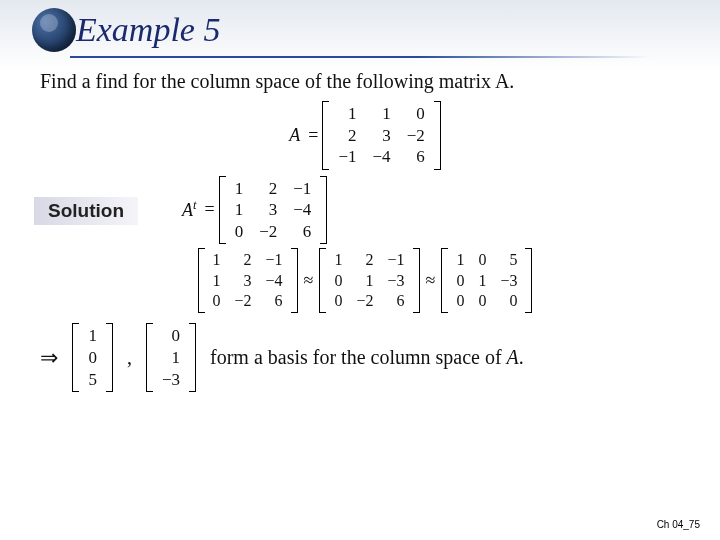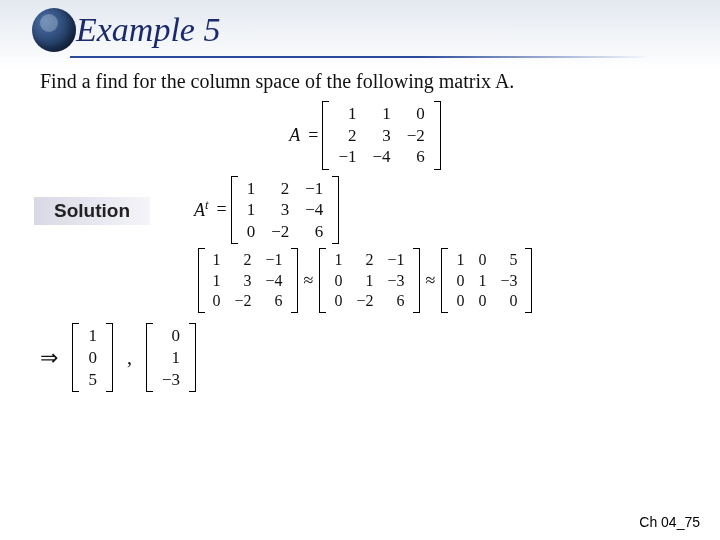--- a/index.html
+++ b/index.html
@@ -55,35 +55,35 @@
   .bracket::before, .bracket::after {
     content:""; position:absolute; top:0; bottom:0; width:6px;
   }
   .bracket::before { left:0; border-left:1.5px solid #000; border-top:1.5px solid #000; border-bottom:1.5px solid #000;}
   .bracket::after { right:0; border-right:1.5px solid #000; border-top:1.5px solid #000; border-bottom:1.5px solid #000;}
   table.mtx { border-collapse:collapse; }
   table.mtx td { text-align:right; padding: 1px 8px; font-size:17px; line-height:1.15; }
   table.mtx.sm td { font-size:16px; padding:1px 7px; }
   .solution-box {
     display:inline-block; background: linear-gradient(to right, #d9d9e6, #f4f4f9);
-    padding: 3px 20px; font-family: Arial, sans-serif; font-weight:bold; font-size:19px;
+    padding: 3px 14px; font-family: Arial, sans-serif; font-weight:bold; font-size:19px;
     color:#222; margin: 4px 0 2px -6px;
   }
   .row { display:flex; align-items:center; gap: 14px; }
   .explain { margin: 8px 0 6px 0; line-height:1.2; }
   sup.t { font-style:italic; font-size:0.7em; }
   .approx { font-size:18px; margin: 0 6px; }
   .rr-wrap { text-align:center; margin: 4px 0 10px 0; }
   .final-row { display:flex; align-items:center; gap:14px; margin-top:4px;}
   .therefore { font-size:22px; }
   .comma { font-size:20px; align-self:center; }
   .final-text { font-size:20px; }
   .footer {
     position:absolute; bottom:10px; right:20px;
-    font-family: Arial, sans-serif; font-size:14px; color:#000;
+    font-family: Arial, sans-serif; font-size:10px; color:#000;
   }
   .ital { font-style: italic; }
 </style>
 </head>
 <body>
 
 <div class="bg-map"></div>
 
 <div class="header">
   <div class="globe"></div>
@@ -251,17 +251,20 @@
             </tr>
             <tr>
               <td>1</td>
             </tr>
             <tr>
               <td>−3</td>
             </tr>
           </tbody>
         </table>
       </span>
+    <span class="final-text">
+      <span>form a basis for the column space of </span><span class="ital">A</span><span>.</span>
+    </span>
   </div>
 
 </div>
 
 <div class="footer">Ch 04_75</div>
 
 </body></html>

